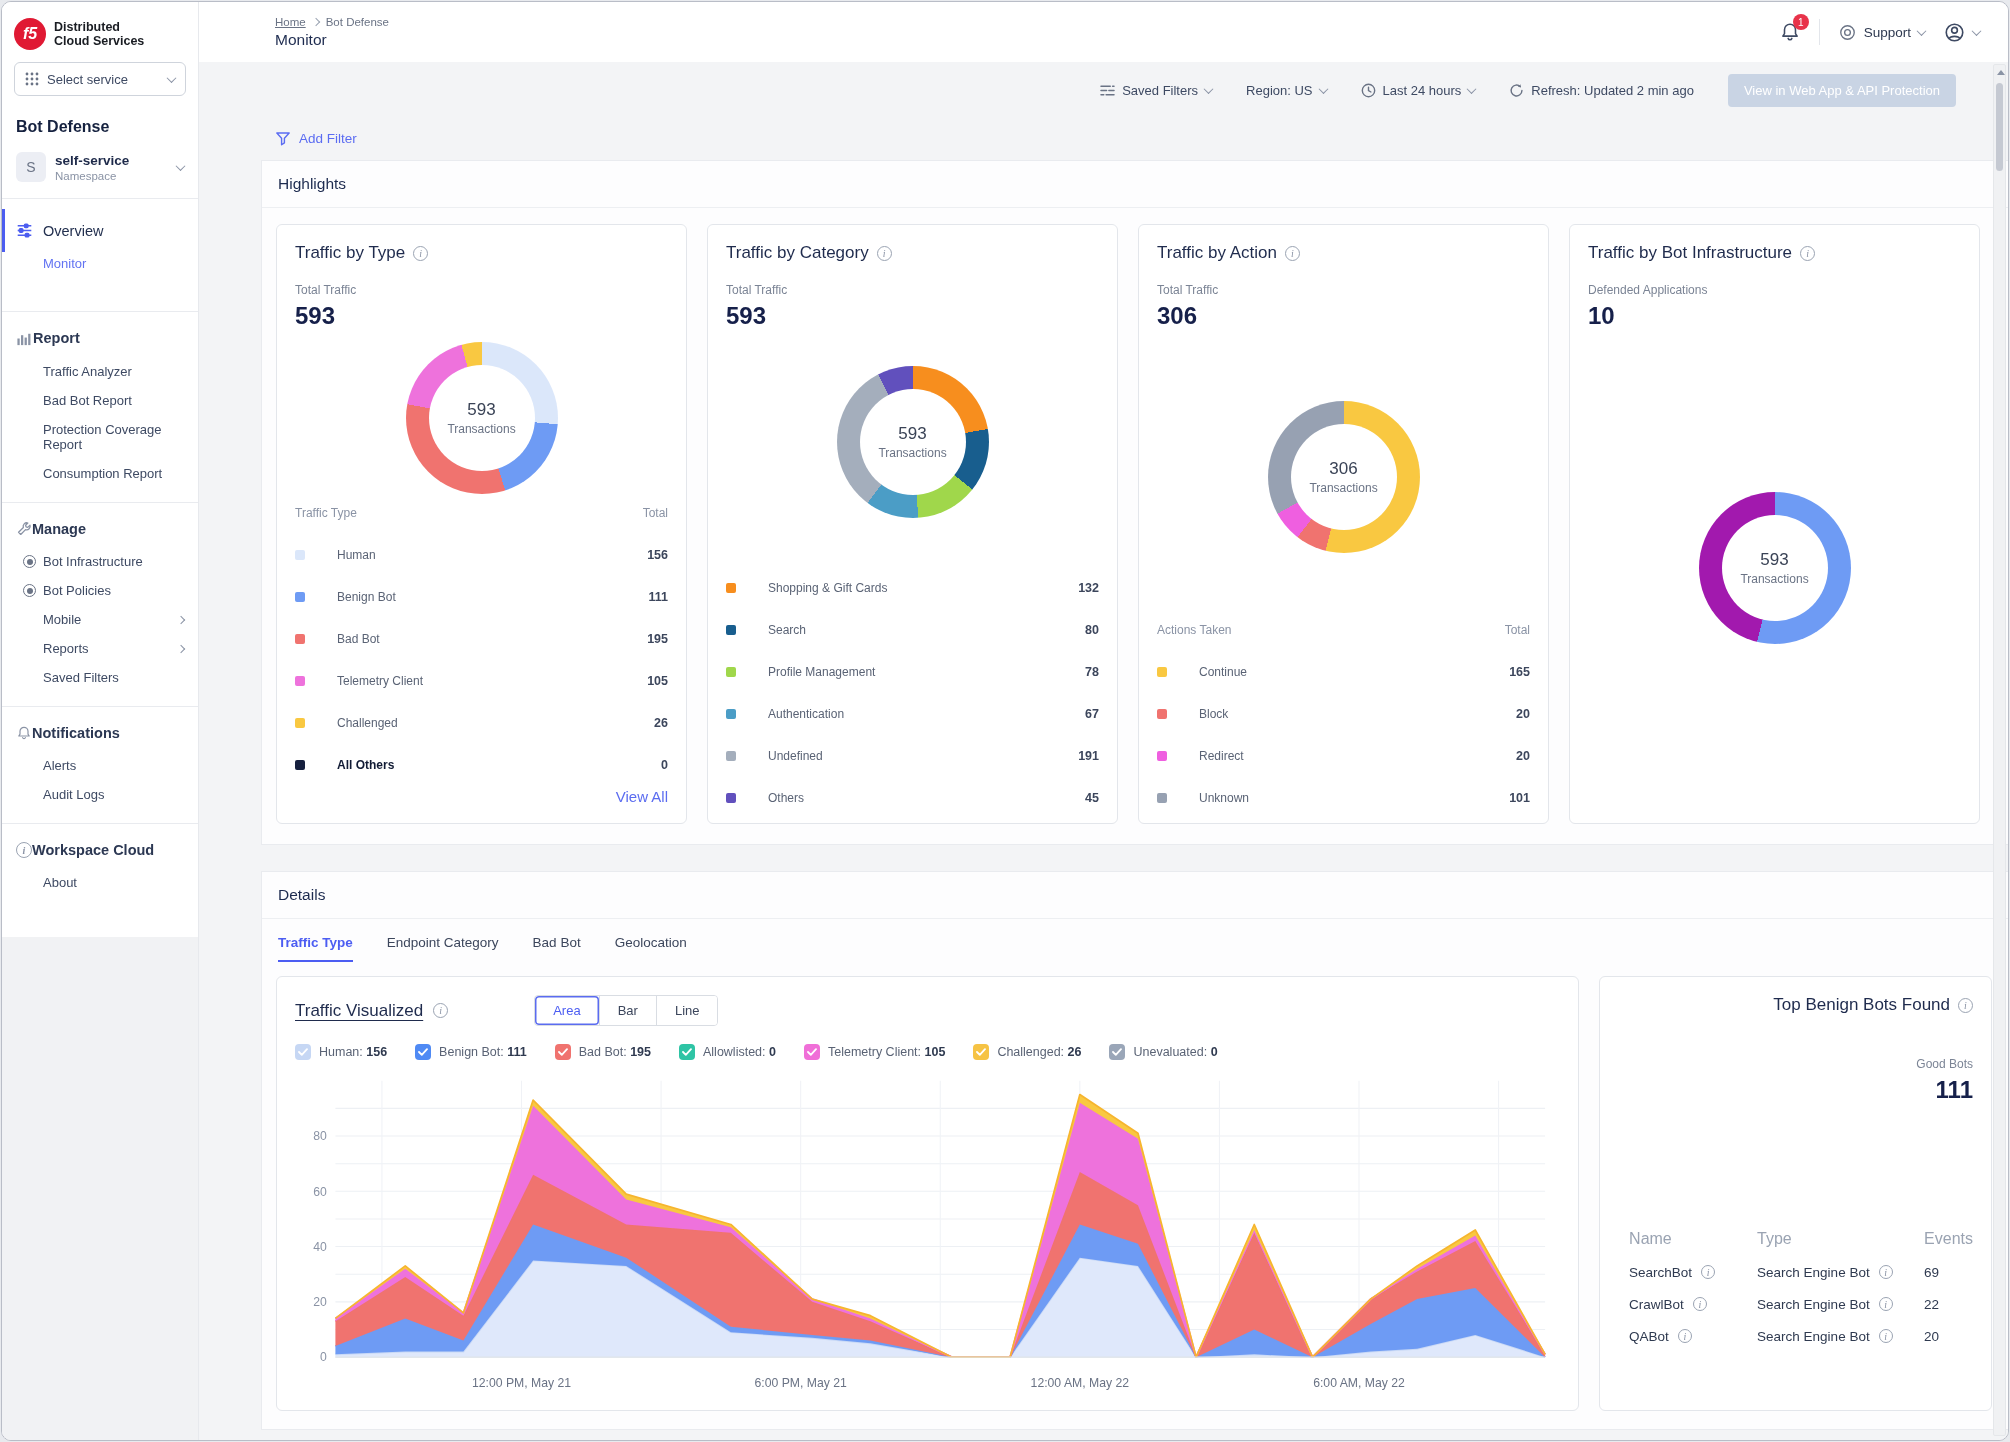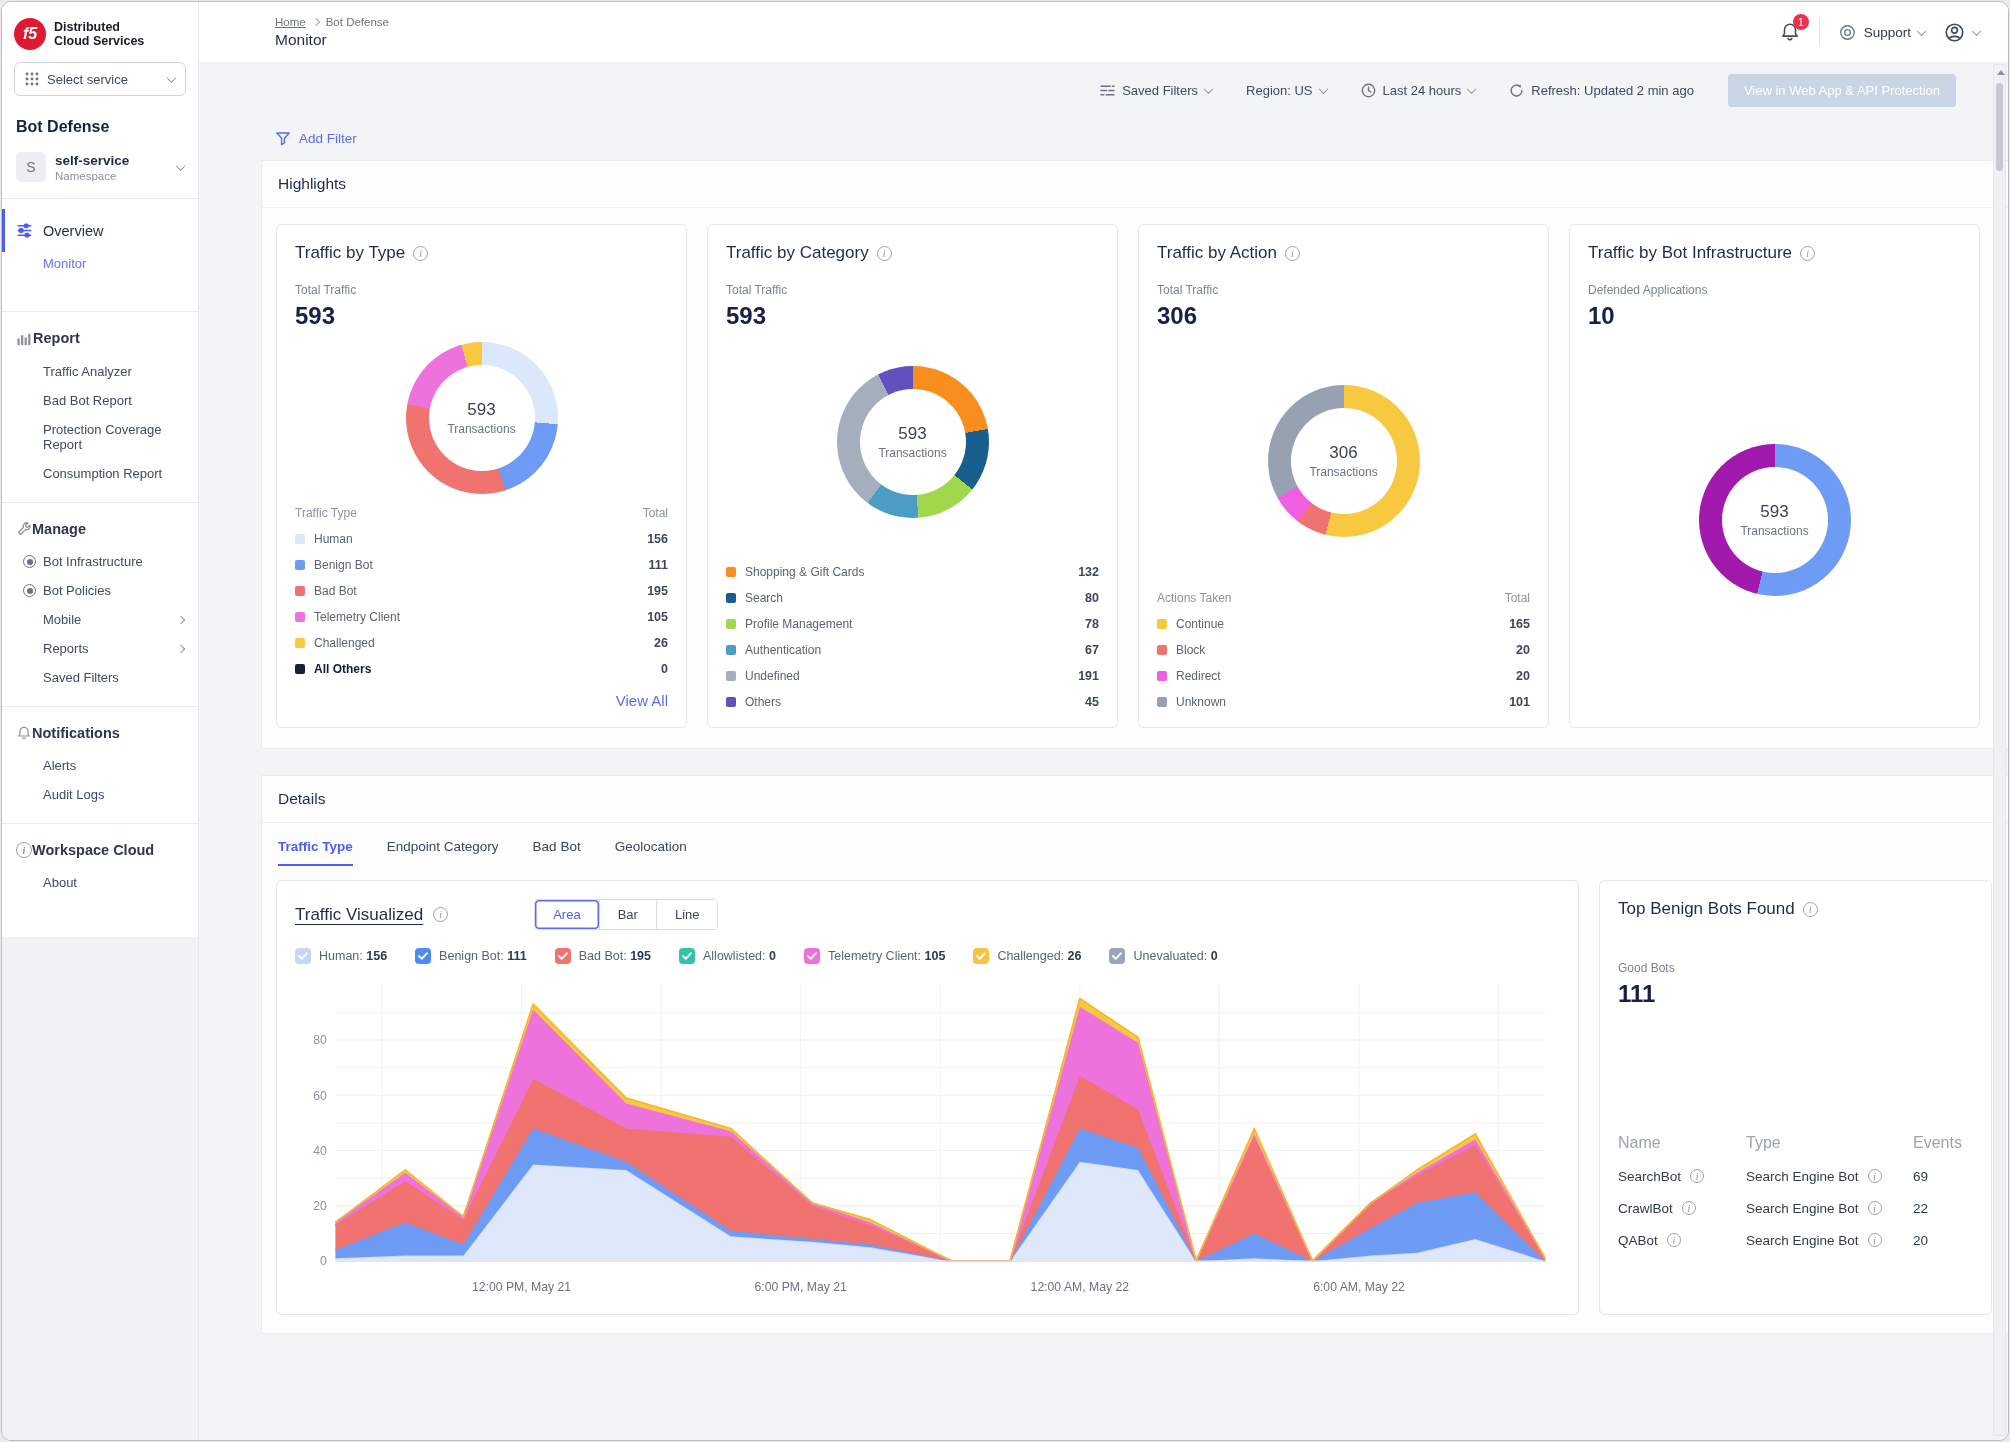--- a/index.html
+++ b/index.html
@@ -61,21 +61,21 @@
   .card { background:#fff; border:1px solid #e3e6eb; border-radius:6px; padding:18px; display:flex; flex-direction:column; min-height:470px; }
   .card-title { font-size:17px; color:#1f2b4d; display:flex; align-items:center; gap:8px; }
   .stat-label { font-size:12px; color:#7b8495; margin-top:20px; }
   .stat-value { font-size:24px; font-weight:bold; color:#16204a; margin-top:5px; }
   .donut-wrap { flex:1; display:flex; align-items:center; justify-content:center; padding:12px 0; }
   .donut { width:152px; height:152px; border-radius:50%; position:relative; }
   .donut-hole { position:absolute; inset:23px; background:#fff; border-radius:50%; display:flex; flex-direction:column; align-items:center; justify-content:center; }
   .donut-hole .dv { font-size:17px; color:#3a4356; }
   .donut-hole .dl { font-size:12px; color:#6a7385; margin-top:2px; }
   .legend-header { display:flex; justify-content:space-between; font-size:12px; color:#8a93a5; margin-bottom:4px; }
-  .legend-row { display:flex; align-items:center; margin-top:12px; }
+  .legend-row { display:flex; align-items:center; margin-top:28px;gap:23px; }
   .legend-chip { width:10px; height:10px; border-radius:2px; flex:none; margin-right:9px; }
   .legend-label { font-size:12px; color:#5a6375; white-space:nowrap; }
   .legend-label.emph { color:#111b35; font-weight:bold; }
   .legend-val { margin-left:auto; font-size:12.5px; font-weight:bold; color:#3c465c; }
   .view-all { text-align:right; margin-top:16px; font-size:15px; color:#5b6cf0; }
 
   
   .details-panel { margin-top:26px; }
   .tabs { display:flex; gap:34px; padding:16px 16px 0 16px; font-size:13.5px; }
   .tab { color:#3c465c; padding-bottom:10px; }
@@ -88,21 +88,21 @@
   .mode { font-size:13px; color:#3c465c; background:#fff; padding:7px 18px; border:none; border-left:1px solid #d9dde3; }
   .mode:first-child { border-left:none; }
   .mode.active { color:#4c5df2; box-shadow:inset 0 0 0 1.5px #5b6cf0; border-radius:4px; }
   .cb-row { display:flex; align-items:center; gap:28px; margin-top:18px; flex-wrap:nowrap; }
   .cb-item { display:flex; align-items:center; gap:8px; font-size:12.5px; color:#5a6375; white-space:nowrap; }
   .cb-box { width:16px; height:16px; border-radius:4px; display:flex; align-items:center; justify-content:center; }
   .cb-box svg { display:block; }
   .cb-count { font-weight:bold; color:#2f3a50; }
   .chart-wrap { margin-top:8px; }
 
-  .bots-card { background:#fff; border:1px solid #e3e6eb; border-radius:6px; padding:18px; display:flex; flex-direction:column; }
+  .bots-card { background:#fff; border:1px solid #e3e6eb; border-radius:6px; padding:18px; display:flex; flex-direction:column;align-items:flex-end; }
   .bots-stat-label { font-size:12px; color:#7b8495; margin-top:42px; }
   .bots-stat-value { font-size:24px; font-weight:bold; color:#16204a; margin-top:5px; }
   .bots-table { margin-top:auto; padding-bottom:48px; }
   .bt-header { display:grid; grid-template-columns:128px 167px 1fr; font-size:16px; color:#9aa3b2; }
   .bt-row { display:grid; grid-template-columns:128px 167px 1fr; margin-top:17px; font-size:13.5px; color:#2f3a50; align-items:center; }
   .bt-cell { display:flex; align-items:center; gap:9px; }
 
   
   .chev { display:inline-block; width:7px; height:7px; border-right:1.5px solid currentColor; border-bottom:1.5px solid currentColor; transform:rotate(45deg) translate(-1px,-1px); }
   .chev-r { display:inline-block; width:6px; height:6px; border-right:1.5px solid currentColor; border-bottom:1.5px solid currentColor; transform:rotate(-45deg); }

